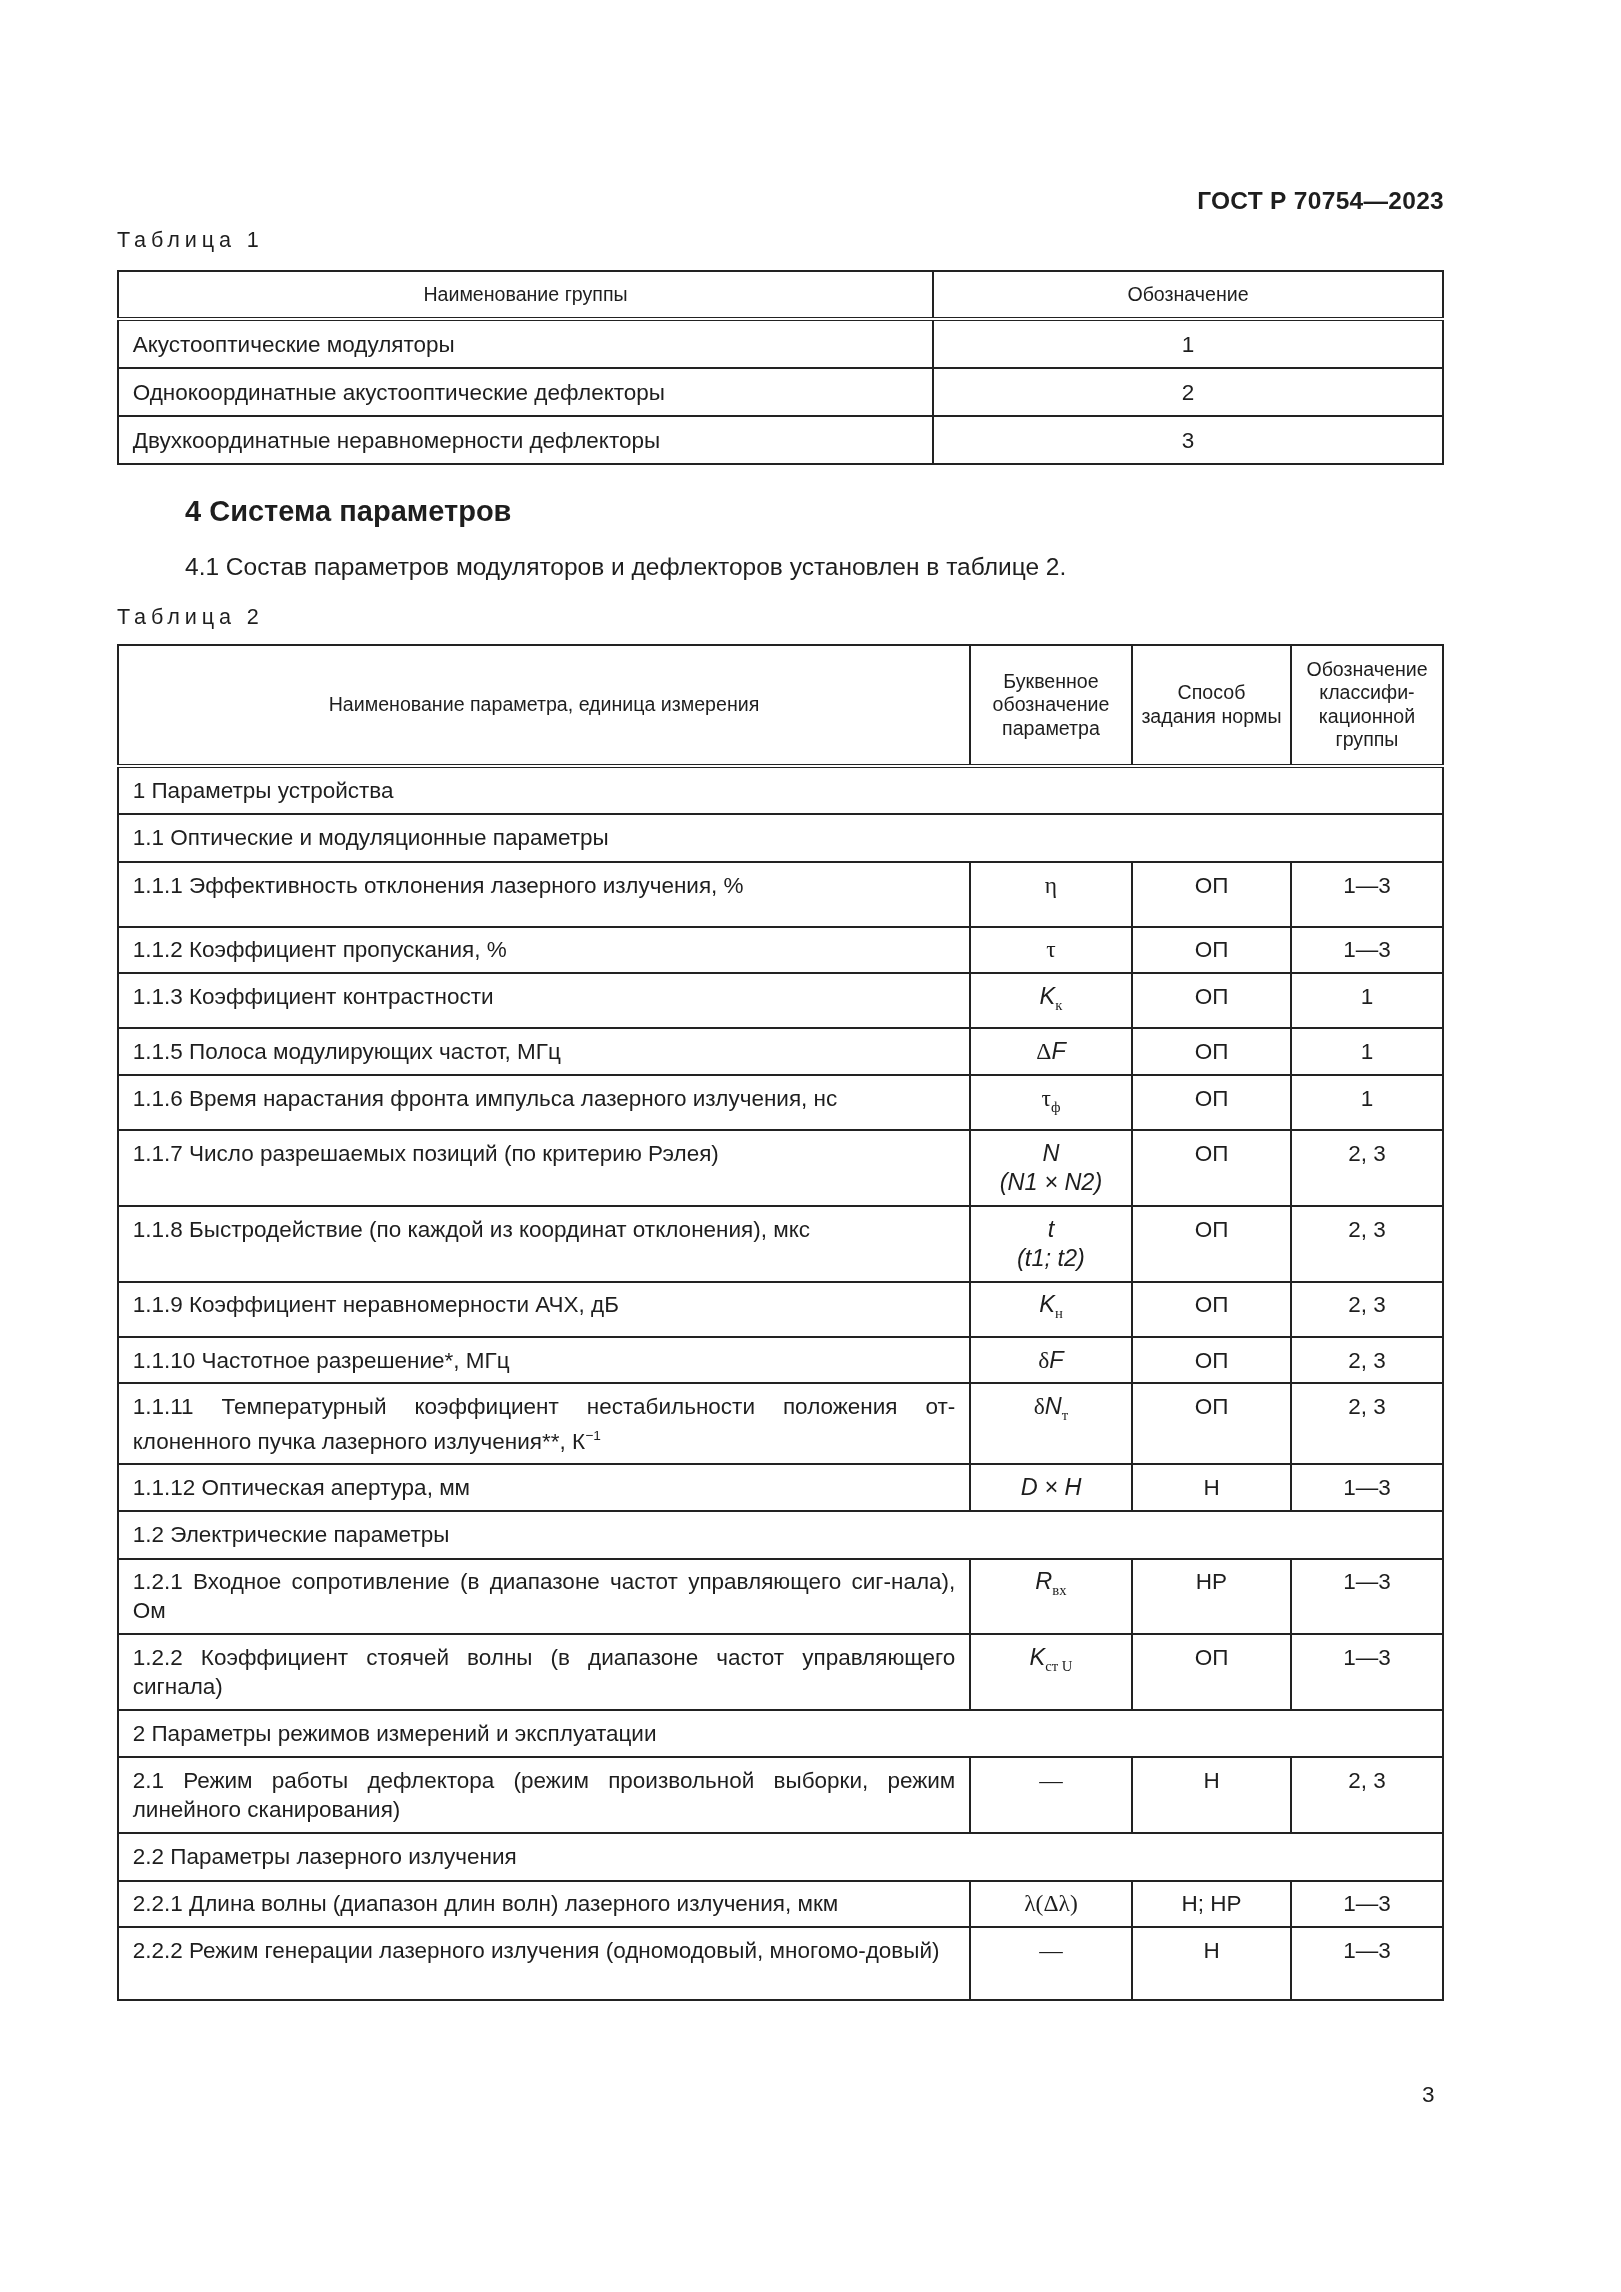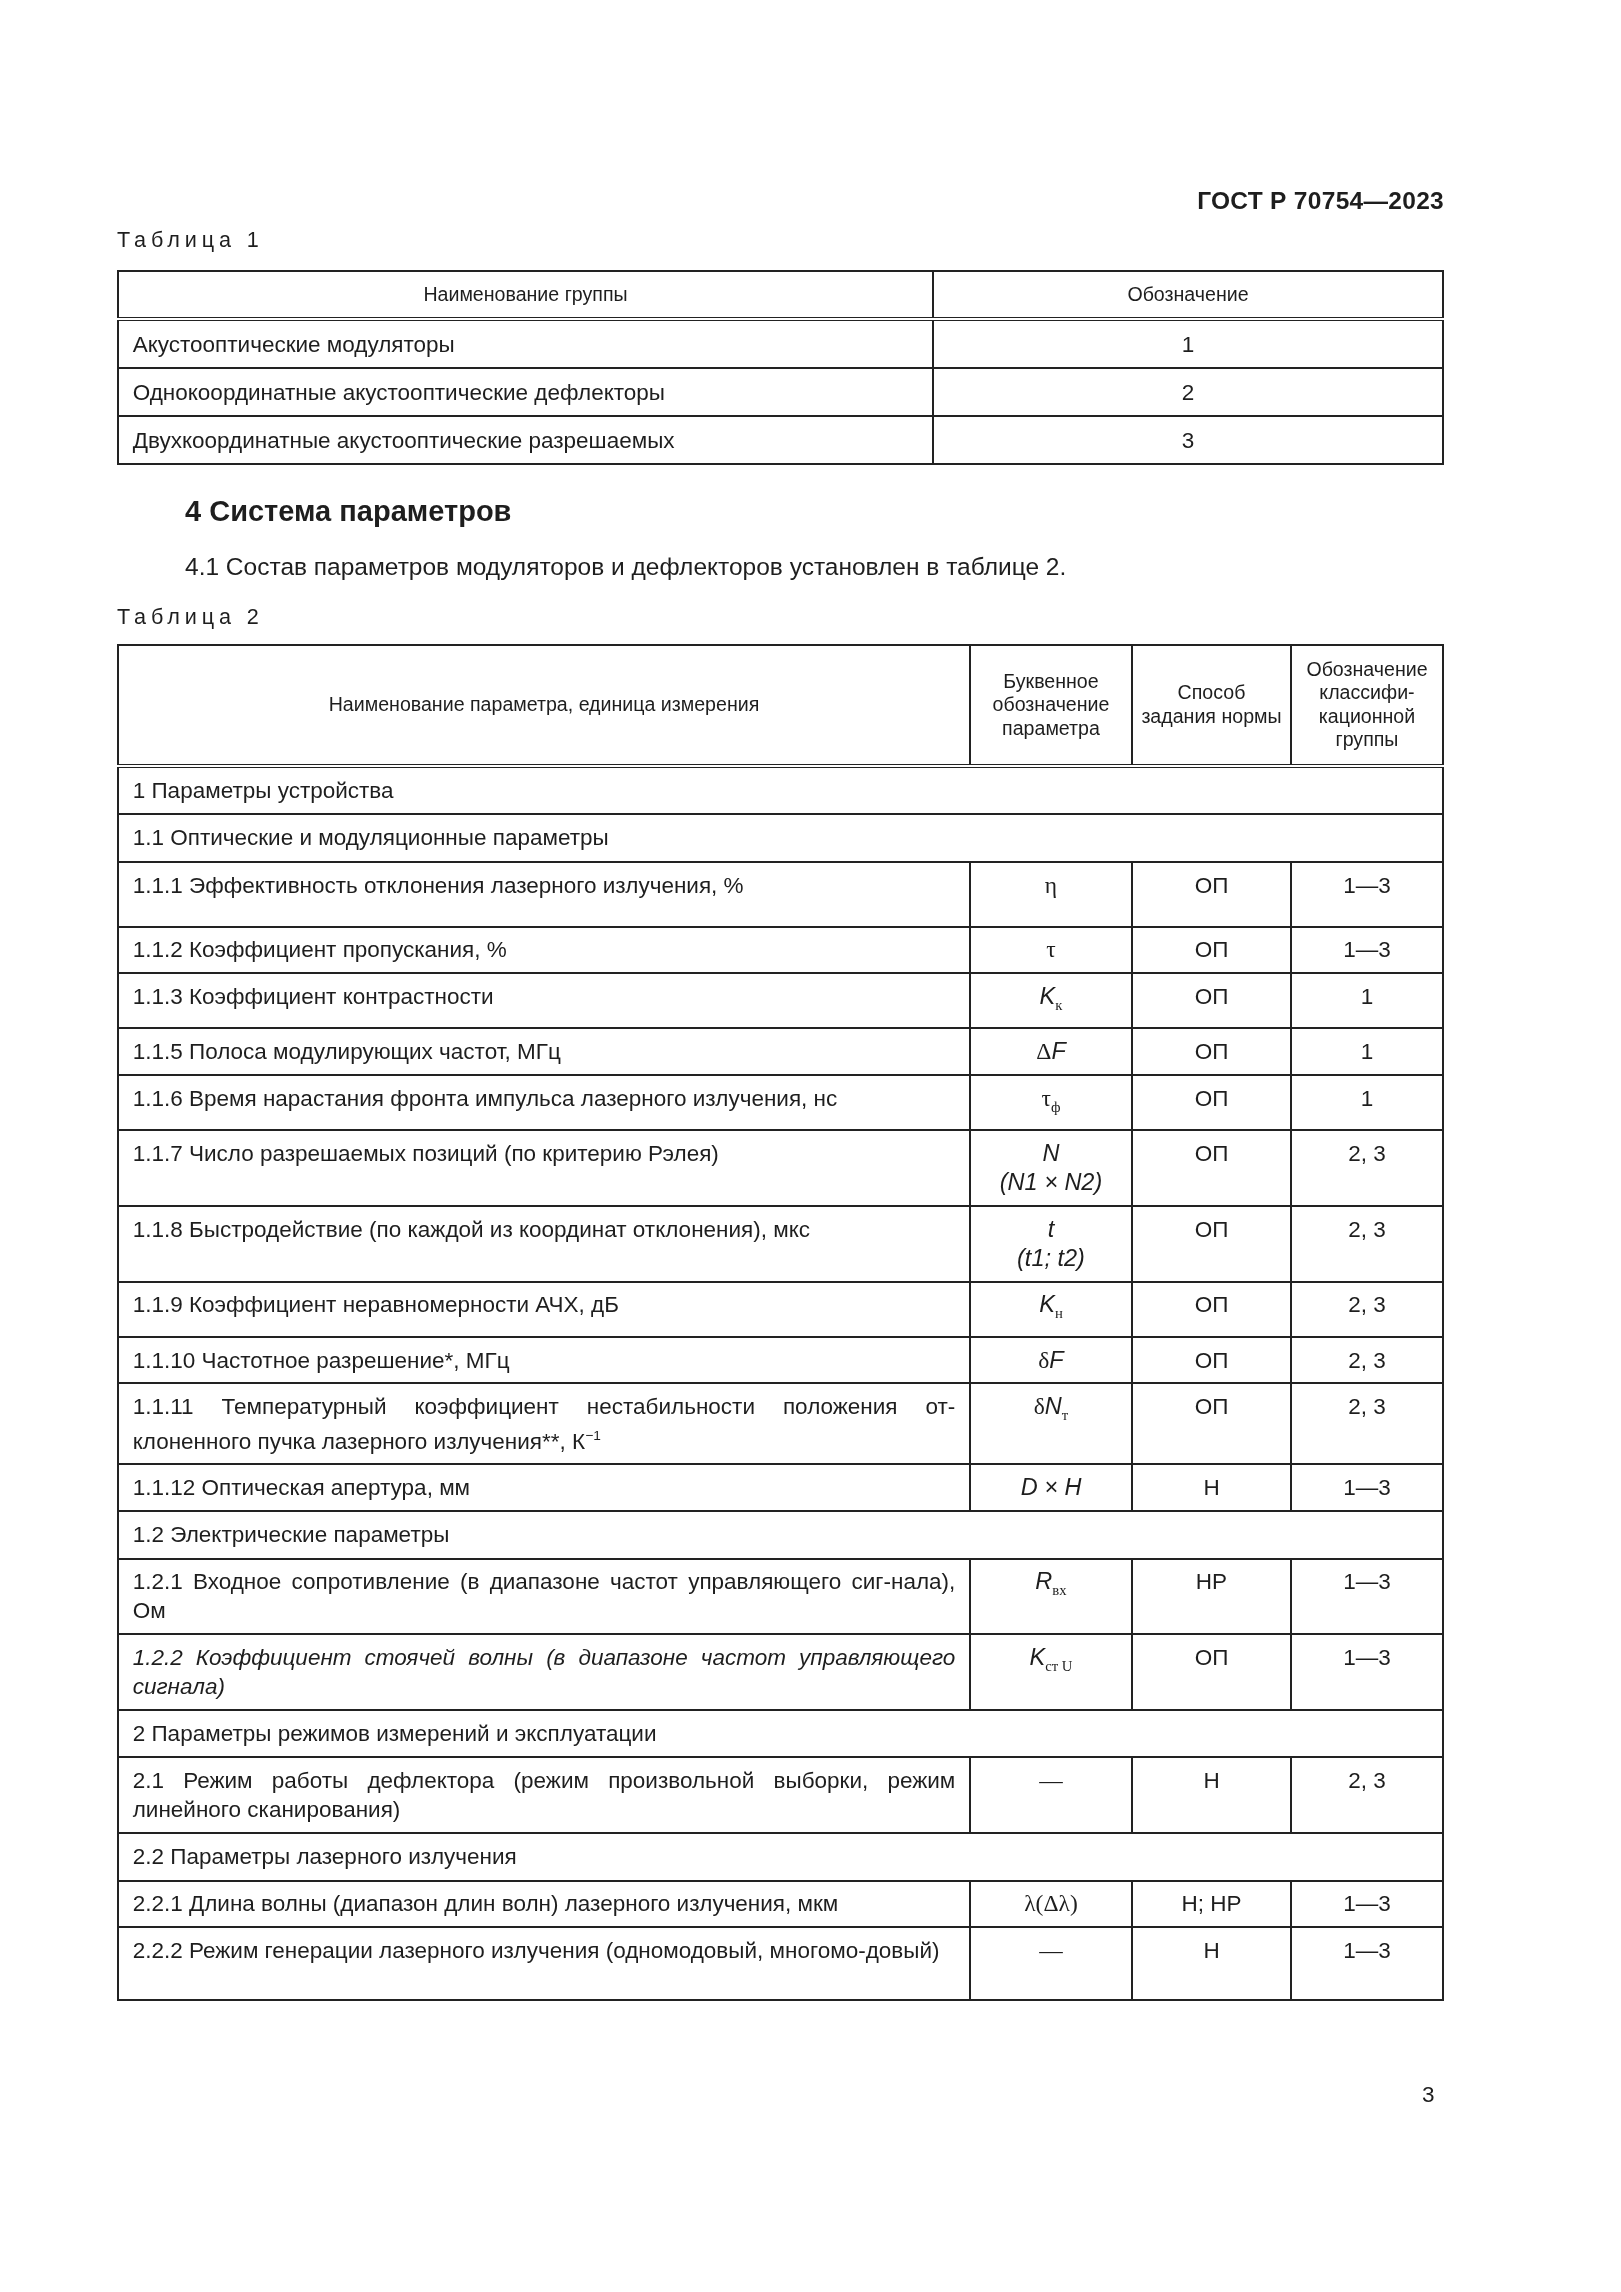--- a/index.html
+++ b/index.html
@@ -47,21 +47,21 @@
   <tbody>
     <tr>
       <td>Акустооптические модуляторы</td>
       <td class="c">1</td>
     </tr>
     <tr>
       <td>Однокоординатные акустооптические дефлекторы</td>
       <td class="c">2</td>
     </tr>
     <tr>
-      <td>Двухкоординатные акустооптические разрешаемых</td>
+      <td>Двухкоординатные неравномерности дефлекторы</td>
       <td class="c">3</td>
     </tr>
   </tbody>
 </table>
 
 <div class="h2">4  Система параметров</div>
 <div class="p41">4.1  Состав параметров модуляторов и дефлекторов установлен в таблице 2.</div>
 
 <div class="tcap" style="top:604px">Таблица 2</div>
 <table class="t2" style="top:644px">
@@ -161,21 +161,21 @@
       <tr class="grp">
         <td colspan="4">1.2  Электрические параметры</td>
       </tr>
       <tr class="r">
         <td class="name" style="height: 55px;"><span>1.2.1  Входное сопротивление (в диапазоне частот управляющего сиг-нала), Ом</span></td>
         <td class="c sym"><span class="it">R</span><sub>вх</sub></td>
         <td class="c">НР</td>
         <td class="c">1—3</td>
       </tr>
       <tr class="r">
-        <td class="name" style="height: 55px; font-style: italic;"><span>1.2.2  Коэффициент стоячей волны (в диапазоне частот управляющего сигнала)</span></td>
+        <td class="name" style="height: 55px;"><span>1.2.2  Коэффициент стоячей волны (в диапазоне частот управляющего сигнала)</span></td>
         <td class="c sym"><span class="it">K</span><sub>ст U</sub></td>
         <td class="c">ОП</td>
         <td class="c">1—3</td>
       </tr>
       <tr class="grp">
         <td colspan="4">2  Параметры режимов измерений и эксплуатации</td>
       </tr>
       <tr class="r">
         <td class="name" style="height: 55px;"><span>2.1  Режим работы дефлектора (режим произвольной выборки, режим линейного сканирования)</span></td>
         <td class="c sym"><span>—</span></td>

